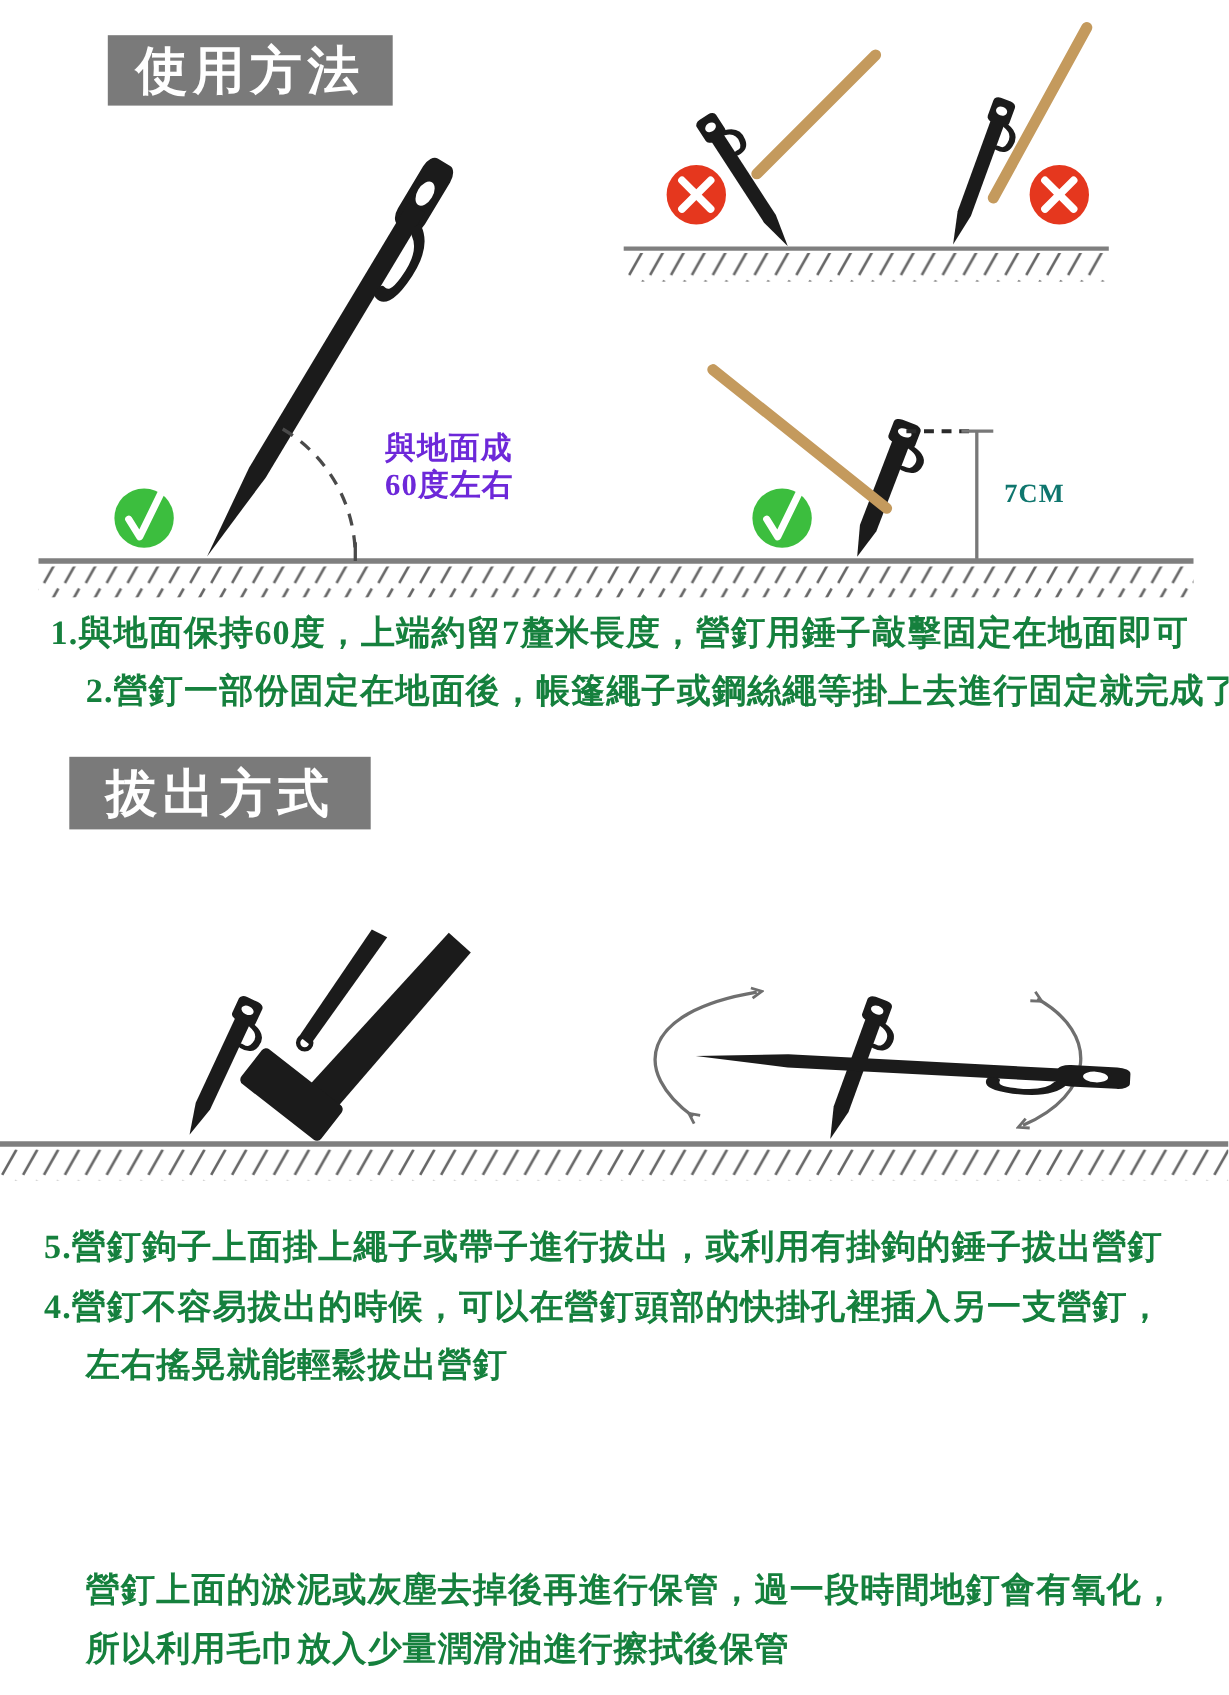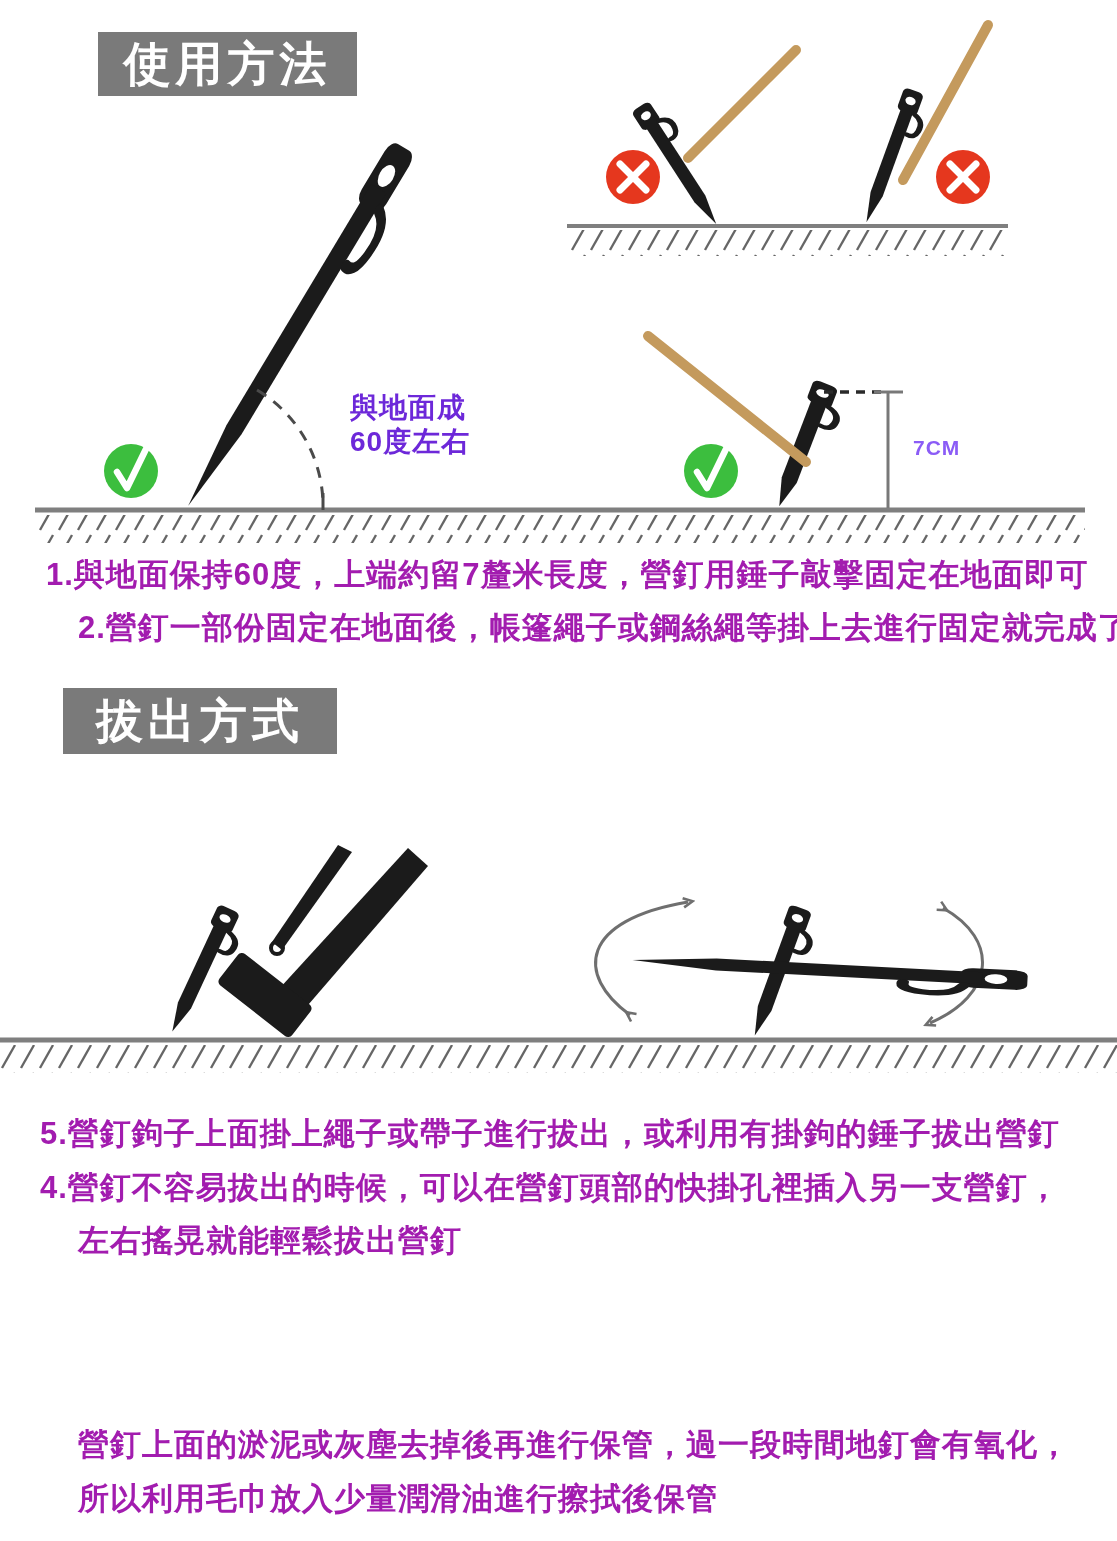--- a/index.html
+++ b/index.html
@@ -1,23 +1,23 @@
 <!DOCTYPE html>
 <html><head>
 <meta charset="utf-8">
 <style>
   html,body{margin:0;padding:0;background:#fff;}
   .canvas{position:relative;width:1117px;height:1541px;background:#ffffff;overflow:hidden;
-          font-family:Liberation Sans, sans-serif;}
+          font-family:Liberation Serif, serif;}
   .abs{position:absolute;}
   .header-box{position:absolute;background:#7a7a7a;color:#ffffff;display:flex;align-items:center;
               justify-content:center;font-weight:bold;font-size:47px;letter-spacing:5px;}
-  .step{position:absolute;font-size:31px;font-weight:600;color:#a21caf;white-space:nowrap;letter-spacing:1px;}
+  .step{position:absolute;font-size:31px;font-weight:600;color:#15803d;white-space:nowrap;letter-spacing:1px;}
   .angle-note{position:absolute;color:#6d28d9;font-size:28px;line-height:34px;font-weight:600;letter-spacing:1px;}
-  .height-label{position:absolute;color:#8b5cf6;font-size:21px;font-weight:bold;letter-spacing:1px;}
+  .height-label{position:absolute;color:#0f766e;font-size:24px;font-weight:bold;letter-spacing:1px;}
   svg{display:block;}
 </style>
 </head>
 <body>
 
 <div class="canvas">
 
   <svg class="abs" style="left:0;top:0" width="1117" height="550" viewBox="0 0 1117 550">
     <defs>
       <pattern id="hatchA" width="19" height="28" patternUnits="userSpaceOnUse">

